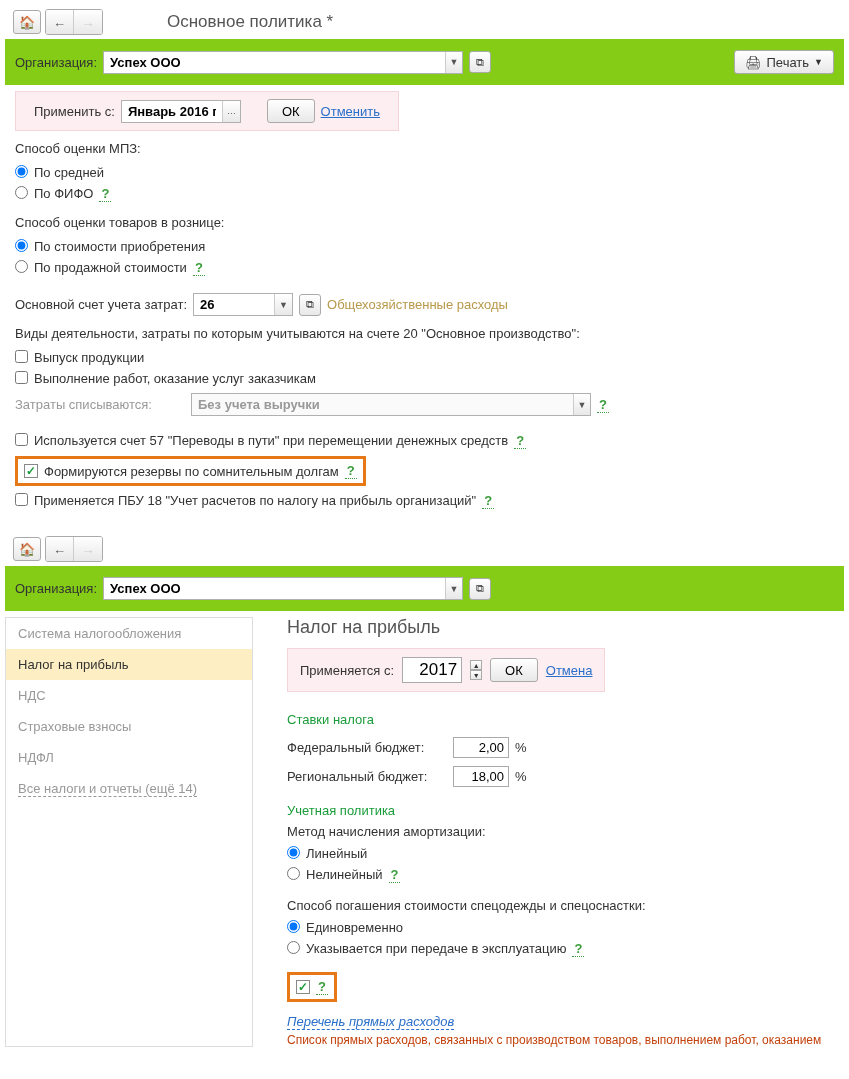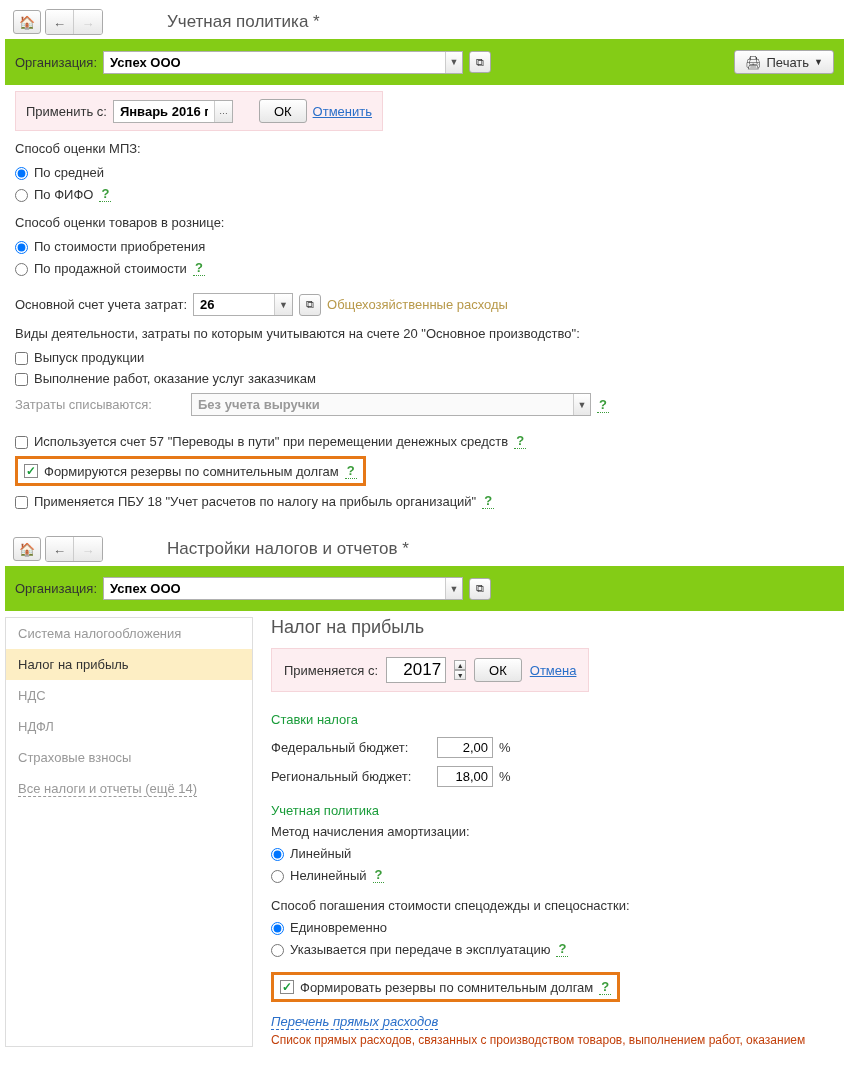--- a/index.html
+++ b/index.html
@@ -11,36 +11,36 @@
   .nav-group .nav-btn { border: none; border-right: 1px solid #ccc; border-radius: 0; }
   .nav-group .nav-btn:last-child { border-right: none; }
   .page-title { font-size: 17px; color: #555; margin-left: 60px; }
   .org-bar { background: #84cc16; padding: 11px 10px; display: flex; align-items: center; gap: 6px; }
   .label { color: #333; }
   .combo { display: flex; border: 1px solid #b0b0b0; background: #fff; }
   .combo input { border: none; padding: 3px 6px; font-size: 13px; outline: none; font-weight: bold; }
   .combo-btn { width: 18px; background: linear-gradient(#fff,#e8e8e8); border-left: 1px solid #ccc; display: flex; align-items: center; justify-content: center; font-size: 9px; color: #555; }
   .ext-btn { width: 22px; height: 22px; background: linear-gradient(#fff,#e8e8e8); border: 1px solid #aaa; border-radius: 3px; display: flex; align-items: center; justify-content: center; font-size: 11px; }
   .print-btn { height: 24px; padding: 0 10px; background: linear-gradient(#fff,#e8e8e8); border: 1px solid #aaa; border-radius: 3px; display: flex; align-items: center; gap: 5px; font-size: 13px; }
-  .apply-bar { background: #fdeef1; padding: 7px 10px; display: inline-flex; align-items: center; gap: 6px; margin: 6px 10px 0; border: 1px solid #f5d5da; }
+  .apply-bar { background: #fdeef1; padding: 7px 18px; display: inline-flex; align-items: center; gap: 6px; margin: 6px 10px 0; border: 1px solid #f5d5da; }
   .btn { height: 24px; padding: 0 14px; background: linear-gradient(#fff,#e8e8e8); border: 1px solid #aaa; border-radius: 3px; font-size: 13px; }
   .link { color: #2a6fc9; text-decoration: underline; cursor: pointer; }
   .dotted-link { color: #2a6fc9; border-bottom: 1px dashed #2a6fc9; cursor: pointer; font-style: italic; }
   .help { color: #3a9c3a; font-weight: bold; cursor: pointer; padding: 0 2px; border-bottom: 1px dotted #3a9c3a; }
   .section { padding: 10px 10px 0; }
   .section-title { margin-bottom: 6px; }
-  .radio-row, .check-row { display: flex; align-items: flex-end; gap: 6px; padding: 3px 0; }
+  .radio-row, .check-row { display: flex; align-items: flex-start; gap: 6px; padding: 3px 0; }
   .radio-row input, .check-row input { margin: 0; }
   .row { display: flex; align-items: center; gap: 6px; padding: 4px 0; }
   .muted { color: #999; }
   .gold { color: #b8994a; }
   .highlight-box { border: 3px solid #e67817; padding: 4px 6px; display: inline-flex; align-items: center; gap: 6px; }
   .checked-green { width: 14px; height: 14px; border: 1px solid #888; display: inline-flex; align-items: center; justify-content: center; color: #1a9c3a; font-weight: bold; font-size: 12px; background: #fff; }
   .section2 { margin-top: 20px; }
-  .tax-layout { display: flex; gap: 0; margin: 6px 0 8px; }
+  .tax-layout { display: flex; gap: 16px; margin: 6px 0 8px; }
   .tax-sidebar { width: 248px; border: 1px solid #ddd; }
   .tax-sidebar .item { padding: 8px 12px; color: #999; cursor: pointer; }
   .tax-sidebar .item.active { background: #fdeec4; color: #333; }
   .tax-main { flex: 1; padding: 0 18px; }
   .tax-heading { font-size: 18px; color: #555; margin-bottom: 10px; }
   .tax-apply { background: #fdeef1; padding: 8px 12px; display: inline-flex; align-items: center; gap: 8px; border: 1px solid #f5d5da; margin-bottom: 14px; }
   .green-title { color: #1a9c3a; margin: 6px 0; }
   .num-input { width: 56px; text-align: right; border: 1px solid #aaa; padding: 2px 4px; font-size: 13px; }
   .year-input { width: 60px; text-align: right; border: 1px solid #aaa; padding: 2px 4px; font-size: 17px; }
   .spinner { display: flex; flex-direction: column; }
@@ -52,21 +52,21 @@
 
 
 
 
 <div class="nav-row">
   <div class="nav-btn">🏠</div>
   <div class="nav-group">
     <div class="nav-btn">←</div>
     <div class="nav-btn disabled">→</div>
   </div>
-  <div class="page-title">Учетная политика *</div>
+  <div class="page-title">Основное политика *</div>
 </div>
 
 <div class="org-bar">
   <span class="label">Организация:</span>
   <div class="combo" style="flex:0 0 360px">
     <input type="text" style="width: 100%;" value="Успех ООО">
     <div class="combo-btn">▼</div>
   </div>
   <div class="ext-btn">⧉</div>
   <div style="flex:1"></div>
@@ -160,39 +160,38 @@
     </label>
 </div>
 
 
 <div class="nav-row section2">
   <div class="nav-btn">🏠</div>
   <div class="nav-group">
     <div class="nav-btn">←</div>
     <div class="nav-btn disabled">→</div>
   </div>
-  <div class="page-title">Настройки налогов и отчетов *</div>
 </div>
 
 <div class="org-bar">
   <span class="label">Организация:</span>
   <div class="combo" style="flex:0 0 360px">
     <input type="text" style="width: 100%;" value="Успех ООО">
     <div class="combo-btn">▼</div>
   </div>
   <div class="ext-btn">⧉</div>
 </div>
 
 <div class="tax-layout">
   <div class="tax-sidebar">
     <div class="item">Система налогообложения</div>
     <div class="item active">Налог на прибыль</div>
     <div class="item">НДС</div>
+    <div class="item">Страховые взносы</div>
     <div class="item">НДФЛ</div>
-    <div class="item">Страховые взносы</div>
     <div class="item"><span style="border-bottom:1px dashed #999">Все налоги и отчеты (ещё 14)</span></div>
   </div>
 
   <div class="tax-main">
     <div class="tax-heading">Налог на прибыль</div>
     <div class="tax-apply">
       <span>Применяется с:</span>
       <input class="year-input" type="text" value="2017" style="">
       <div class="spinner">
         <div>▲</div>
@@ -232,21 +231,20 @@
         <span>Единовременно</span>
       </label>
     <label class="radio-row">
         <input type="radio" name="spec" style="">
         <span>Указывается при передаче в эксплуатацию</span>
         <span class="help">?</span>
       </label>
 
     <div class="highlight-box" style="margin:12px 0">
       <span class="checked-green">✓</span>
-      <span>Формировать резервы по сомнительным долгам</span>
       <span class="help">?</span>
     </div>
 
     <div><span class="dotted-link">Перечень прямых расходов</span></div>
     <div class="low-muted" style="margin-top:4px">Список прямых расходов, связанных с производством товаров, выполнением работ, оказанием</div>
   </div>
 </div>
 
 
 

